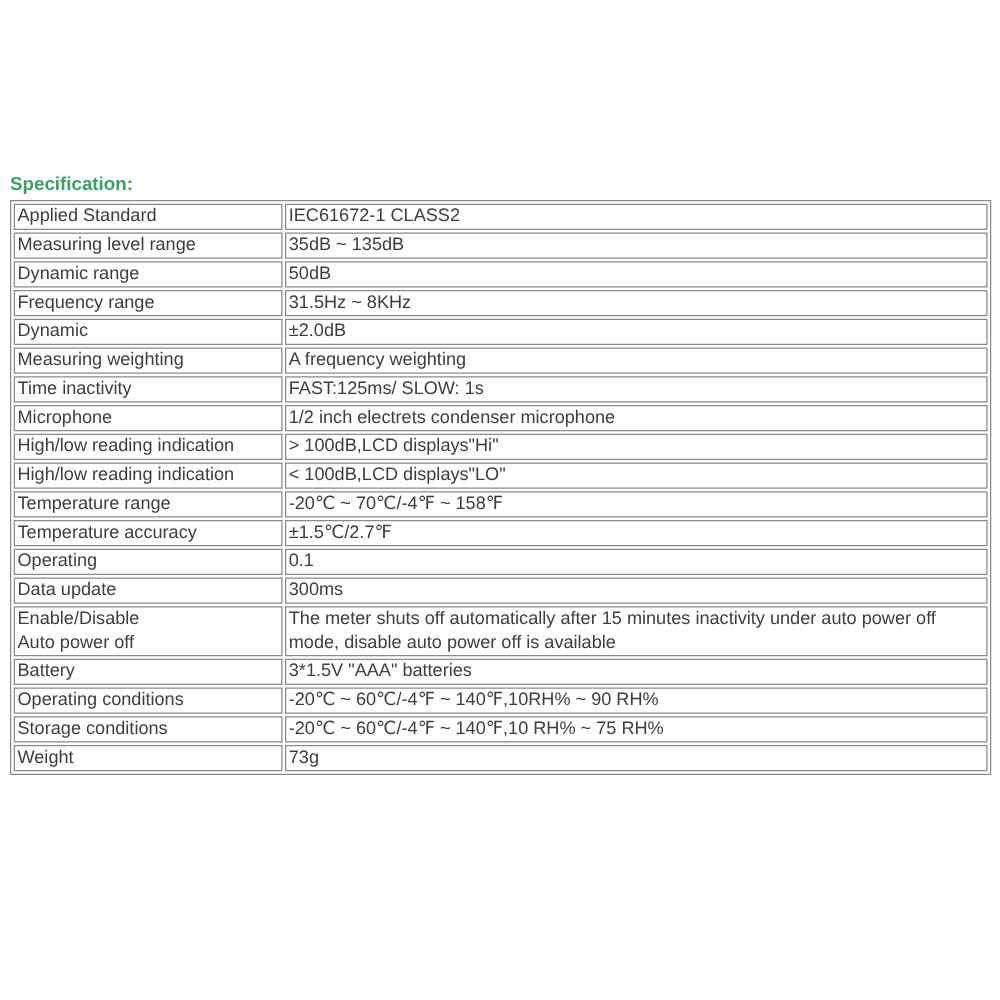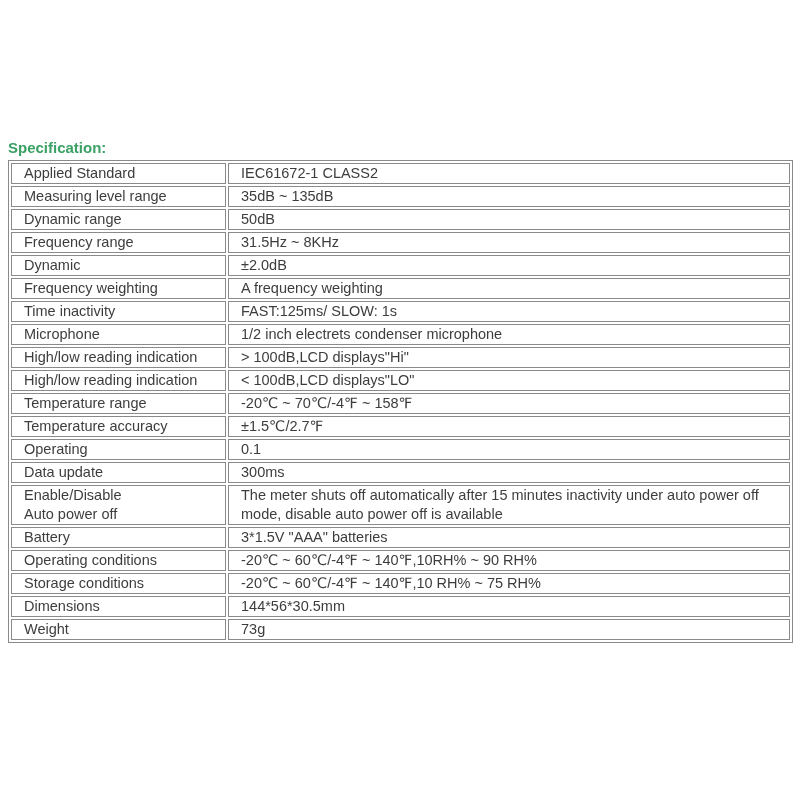--- a/index.html
+++ b/index.html
@@ -30,21 +30,21 @@
   table.spec-table {
     width: 785px;
     border-collapse: separate;
     border-spacing: 2px;
     border: 1px solid #8a8a8a;
     background: #ffffff;
     table-layout: fixed;
   }
   table.spec-table td {
     border: 1px solid #8a8a8a;
-    padding: 0 12px;
+    padding: 0 2px;
     font-size: 14.5px;
     line-height: 19px;
     color: #3d3d3d;
     vertical-align: middle;
     overflow: hidden;
     background: #ffffff;
     margin-left: 10px;
   }
   td.spec-label {
     white-space: pre-line;
@@ -79,21 +79,21 @@
         </tr>
         <tr>
           <td class="spec-label">Frequency range</td>
           <td class="spec-value">31.5Hz ~ 8KHz</td>
         </tr>
         <tr>
           <td class="spec-label">Dynamic</td>
           <td class="spec-value">±2.0dB</td>
         </tr>
         <tr>
-          <td class="spec-label">Frequency weighting</td>
+          <td class="spec-label">Measuring weighting</td>
           <td class="spec-value">A frequency weighting</td>
         </tr>
         <tr>
           <td class="spec-label">Time inactivity</td>
           <td class="spec-value">FAST:125ms/ SLOW: 1s</td>
         </tr>
         <tr>
           <td class="spec-label">Microphone</td>
           <td class="spec-value">1/2 inch electrets condenser microphone</td>
         </tr>
@@ -132,22 +132,18 @@
         </tr>
         <tr>
           <td class="spec-label">Operating conditions</td>
           <td class="spec-value">-20℃ ~ 60℃/-4℉ ~ 140℉,10RH% ~ 90 RH%</td>
         </tr>
         <tr>
           <td class="spec-label">Storage conditions</td>
           <td class="spec-value">-20℃ ~ 60℃/-4℉ ~ 140℉,10 RH% ~ 75 RH%</td>
         </tr>
         <tr>
-          <td class="spec-label">Dimensions</td>
-          <td class="spec-value">144*56*30.5mm</td>
-        </tr>
-        <tr>
           <td class="spec-label">Weight</td>
           <td class="spec-value">73g</td>
         </tr>
       </tbody>
   </table>
 </div>
 
 </body></html>

